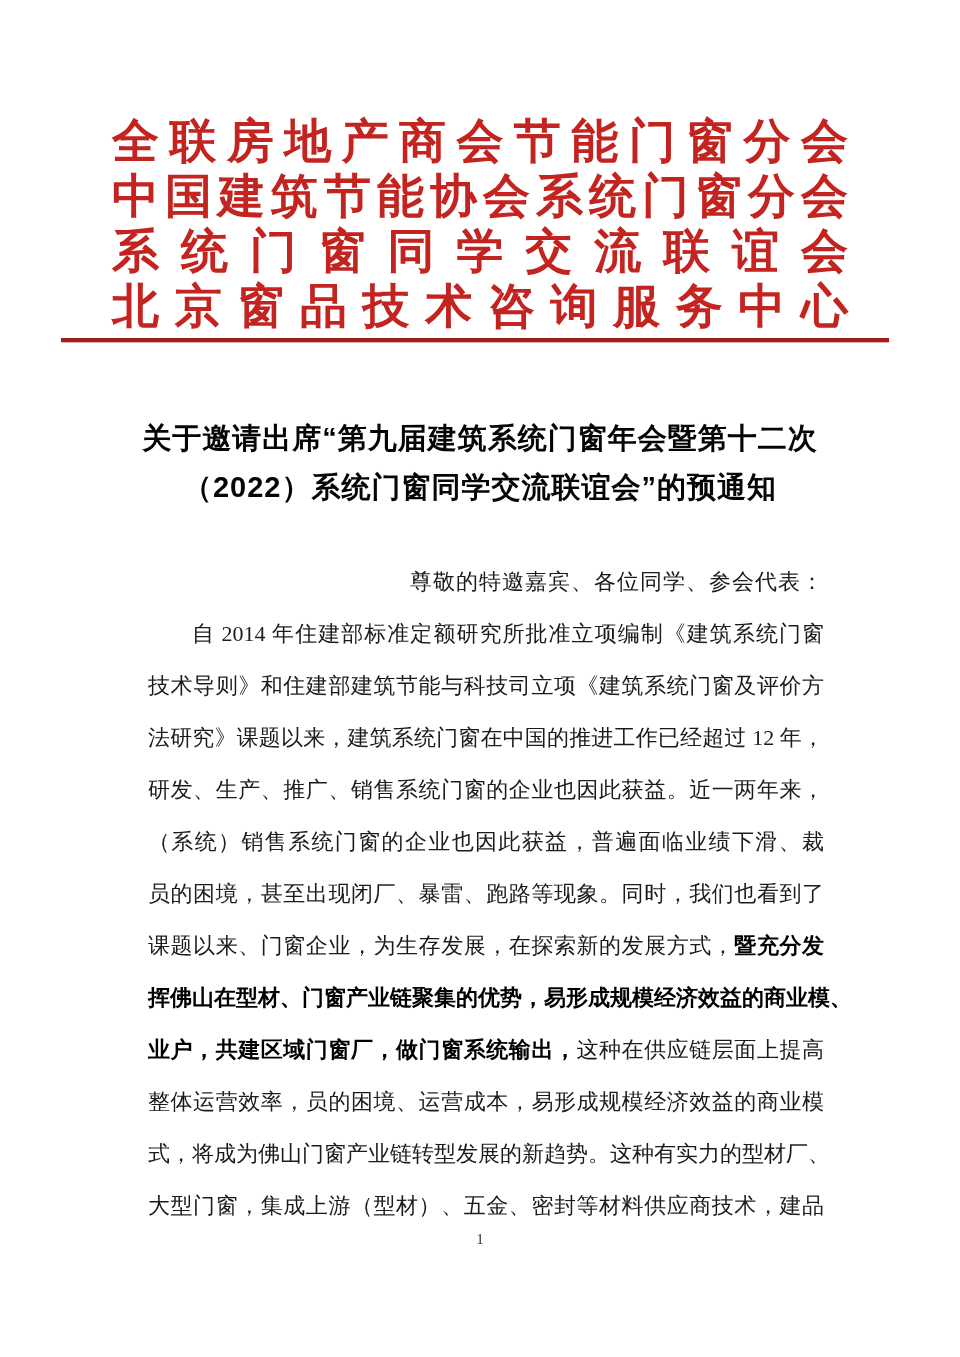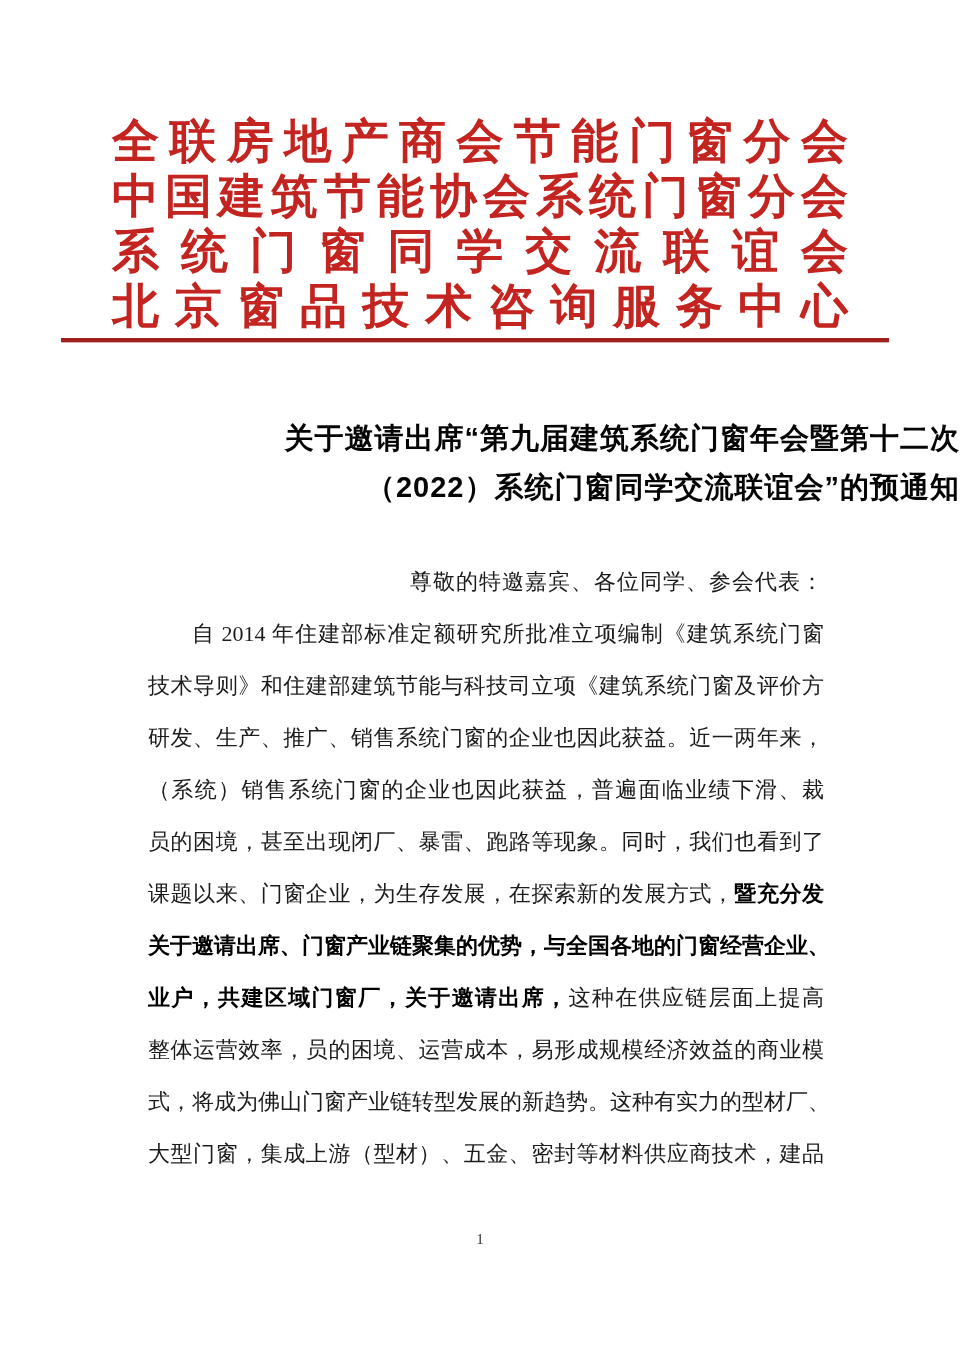--- a/index.html
+++ b/index.html
@@ -42,21 +42,21 @@
     height:4px;
     background:var(--red-rule);
     box-shadow:0 1px 0 rgba(158,31,28,0.35);
   }
   
   .title{
     position:absolute;
     left:0;
     top:414px;
     width:100%;
-    text-align:right;
+    text-align:center;
     font-family:"Liberation Sans","DejaVu Sans",sans-serif;
     font-weight:700;
     font-size:29px;
     color:#050505;
     letter-spacing:1px;
   }
   .title-line{
     display:block;
     height:49px;
     line-height:49px;
@@ -178,26 +178,27 @@
   <h1 class="title">
     <span class="title-line">关于邀请出席“第九届建筑系统门窗年会暨第十二次</span>
     <span class="title-line">（2022）系统门窗同学交流联谊会”的预通知</span>
   </h1>
 
   <section class="body">
     <div class="salutation">尊敬的特邀嘉宾、各位同学、参会代表：</div>
     <div id="paragraph">
         <div class="line indent"><span class="seg">自 2014 年住建部标准定额研究所批准立项编制《建筑系统门窗</span></div>
         <div class="line"><span class="seg">技术导则》和住建部建筑节能与科技司立项《建筑系统门窗及评价方</span></div>
+        <div class="line"><span class="seg">法研究》课题以来，建筑系统门窗在中国的推进工作已经超过 12 年，</span></div>
         <div class="line"><span class="seg">研发、生产、推广、销售系统门窗的企业也因此获益。近一两年来，</span></div>
         <div class="line"><span class="seg">（系统）销售系统门窗的企业也因此获益，普遍面临业绩下滑、裁</span></div>
         <div class="line"><span class="seg">员的困境，甚至出现闭厂、暴雷、跑路等现象。同时，我们也看到了</span></div>
         <div class="line"><span class="seg">课题以来、门窗企业，为生存发展，在探索新的发展方式，</span><span class="seg bold">暨充分发</span></div>
-        <div class="line"><span class="seg bold">关于邀请出席、门窗产业链聚集的优势，与全国各地的门窗经营企业、</span></div>
-        <div class="line"><span class="seg bold">业户，共建区域门窗厂，关于邀请出席，</span><span class="seg">这种在供应链层面上提高</span></div>
+        <div class="line"><span class="seg bold">挥佛山在型材、门窗产业链聚集的优势，易形成规模经济效益的商业模、</span></div>
+        <div class="line"><span class="seg bold">业户，共建区域门窗厂，做门窗系统输出，</span><span class="seg">这种在供应链层面上提高</span></div>
         <div class="line"><span class="seg">整体运营效率，员的困境、运营成本，易形成规模经济效益的商业模</span></div>
         <div class="line"><span class="seg">式，将成为佛山门窗产业链转型发展的新趋势。这种有实力的型材厂、</span></div>
         <div class="line"><span class="seg">大型门窗，集成上游（型材）、五金、密封等材料供应商技术，建品</span></div>
       </div>
   </section>
 
   <footer class="page-footer">
     <span class="page-number">1</span>
   </footer>
 

